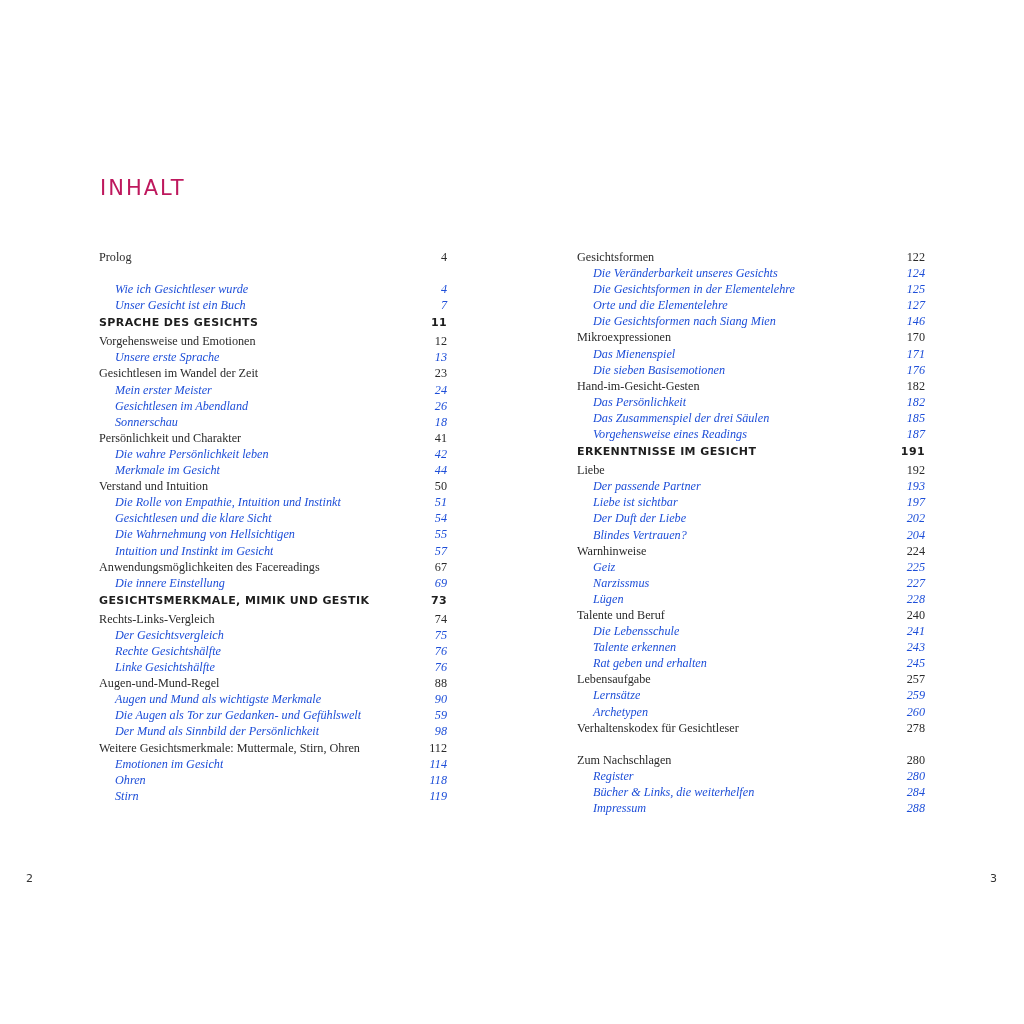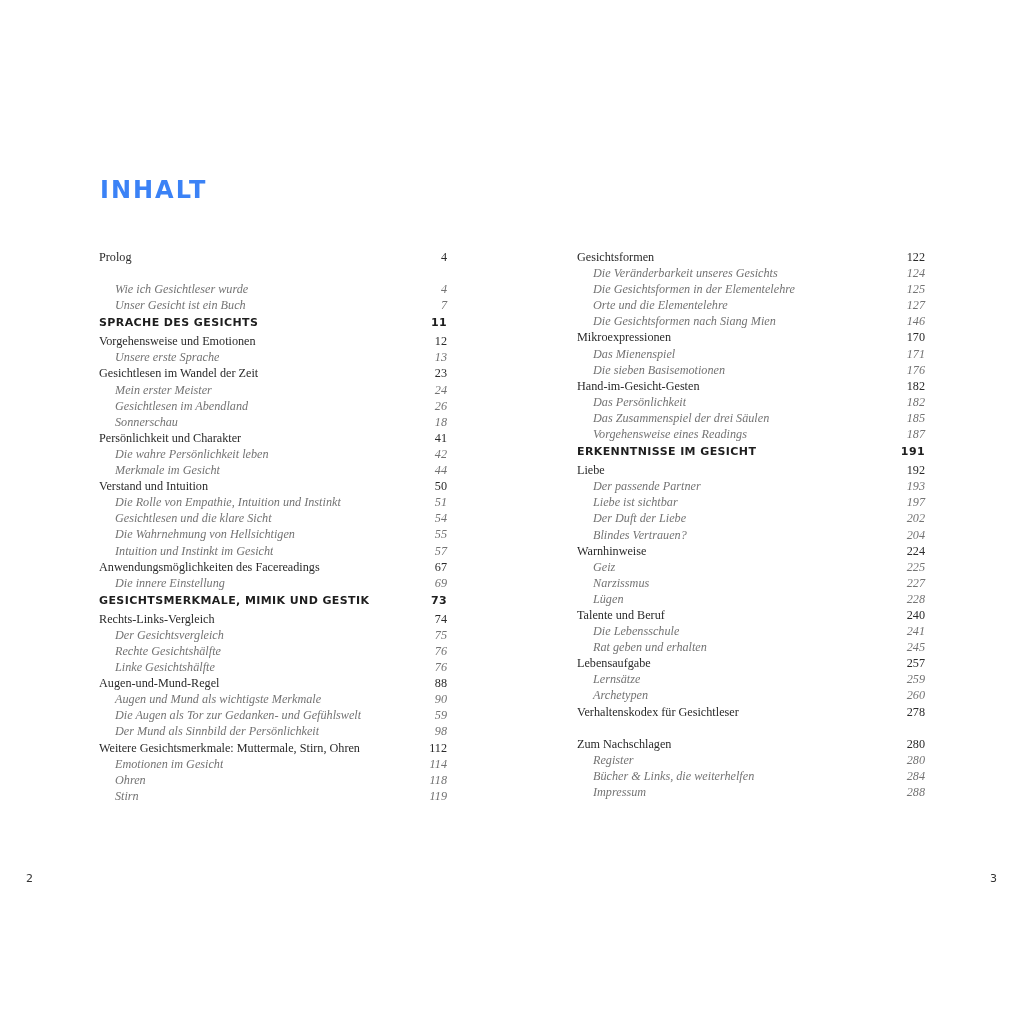--- a/index.html
+++ b/index.html
@@ -4,32 +4,32 @@
 <style>
   html, body { margin: 0; padding: 0; }
   body {
     width: 1024px; height: 1024px; background: #ffffff; position: relative;
     overflow: hidden; color: #2a2a2a;
     font-family: "Liberation Serif", "DejaVu Serif", serif;
   }
   .title {
     position: absolute; left: 100px; top: 176px;
     font-family: "DejaVu Sans", "Liberation Sans", sans-serif;
-    font-weight: bold; font-size: 24px; letter-spacing: 2px; color: #3b82f6;
+    font-weight: normal; font-size: 21px; letter-spacing: 2px; color: #be185d;
   }
   .col { position: absolute; width: 348px; }
   .col.left { left: 99px; top: 249px; }
   .col.right { left: 577px; top: 249px; }
   .row {
     display: flex; justify-content: space-between; align-items: baseline;
     height: 16.1px; line-height: 16.1px; font-size: 12.2px; white-space: nowrap;
   }
   .row .lbl { overflow: hidden; }
   .row .pg { text-align: right; min-width: 30px; }
-  .row.sub { font-style: italic; color: #737373; }
+  .row.sub { font-style: italic; color: #1d4ed8; }
   .row.sub .lbl { padding-left: 16px; }
   .row.section {
     font-family: "DejaVu Sans", "Liberation Sans", sans-serif;
     font-weight: bold; font-size: 11px; letter-spacing: 0.4px; color: #1e1e1e;
     margin-top: 2px; height: 18px;
   }
   .gap { height: 16px; }
   .folio {
     position: absolute; top: 872px;
     font-family: "DejaVu Sans", "Liberation Sans", sans-serif; font-size: 11px; color: #333;
@@ -268,20 +268,24 @@
     </div>
     <div class="row chapter">
       <span class="lbl">Talente und Beruf</span>
       <span class="pg">240</span>
     </div>
     <div class="row sub">
       <span class="lbl">Die Lebensschule</span>
       <span class="pg">241</span>
     </div>
     <div class="row sub">
+      <span class="lbl">Talente erkennen</span>
+      <span class="pg">243</span>
+    </div>
+    <div class="row sub">
       <span class="lbl">Rat geben und erhalten</span>
       <span class="pg">245</span>
     </div>
     <div class="row chapter">
       <span class="lbl">Lebensaufgabe</span>
       <span class="pg">257</span>
     </div>
     <div class="row sub">
       <span class="lbl">Lernsätze</span>
       <span class="pg">259</span>

